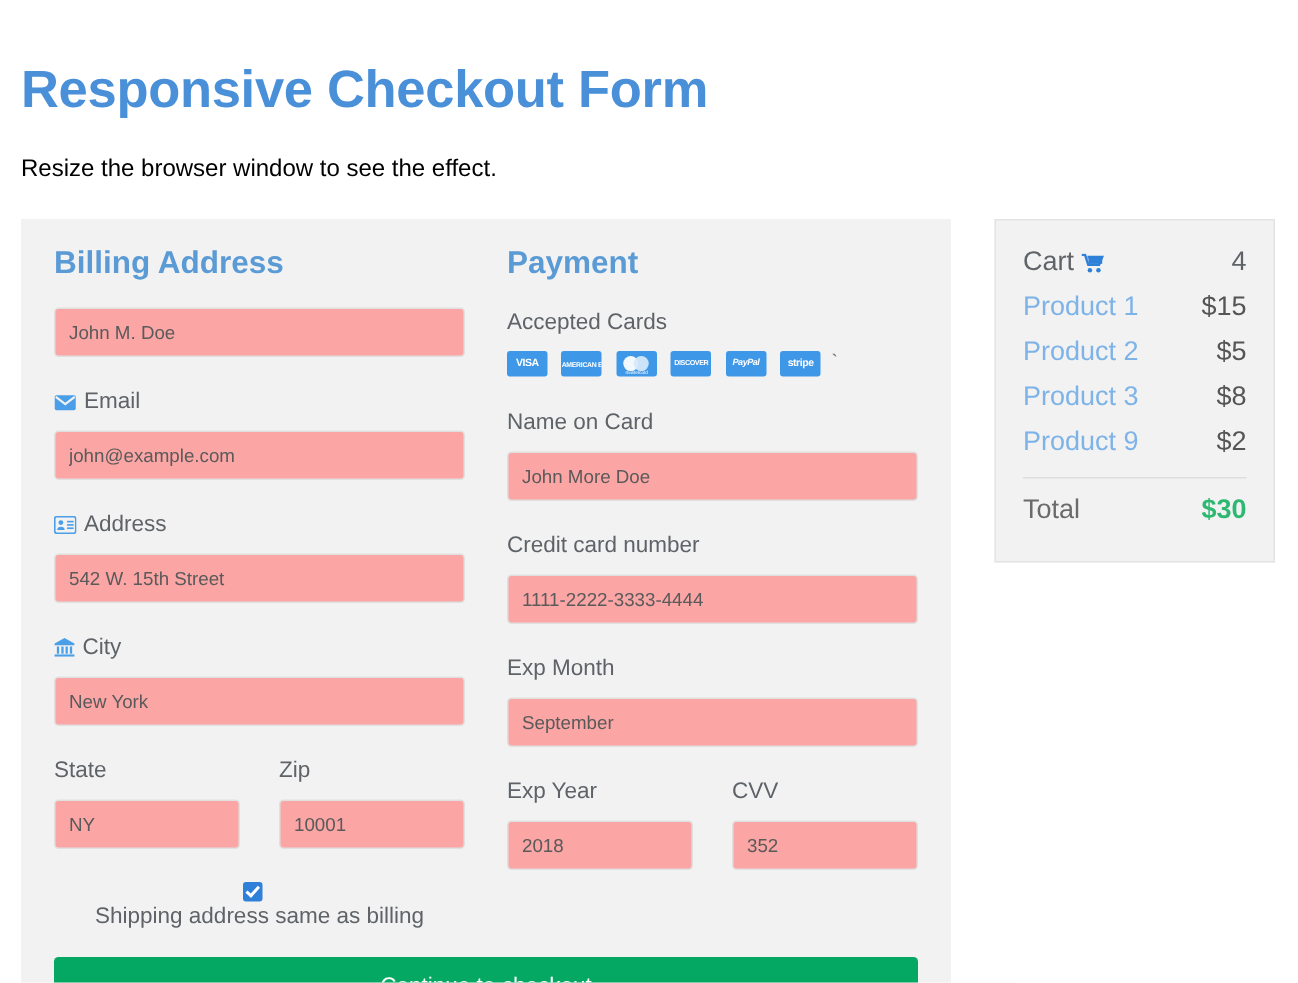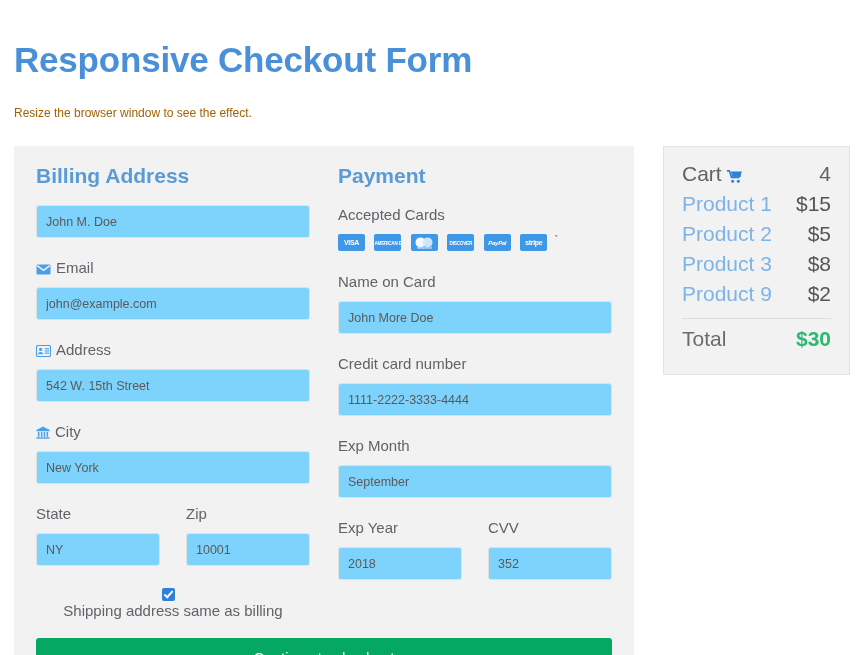--- a/index.html
+++ b/index.html
@@ -28,23 +28,23 @@
     padding-top: 38px;
     font-size: 35px;
     line-height: 44px;
     font-weight: bold;
     color: #4a90d9;
     letter-spacing: -0.2px;
   }
   .page-subtitle {
     margin: 0;
     padding-top: 21px;
-    font-size: 12px;
+    font-size: 16px;
     line-height: 20px;
-    color: #a16207;
+    color: #000000;
   }
 
   
   .row {
     display: flex;
     align-items: flex-start;
     margin-top: 23px;
   }
   .col-form {
     width: 620px;
@@ -95,21 +95,21 @@
     margin-right: 5px;
     color: #4a9fe8;
   }
   label.field-label .lbl-icon svg { display: block; }
 
   input.text-input {
     display: block;
     width: 100%;
     box-sizing: border-box;
     height: 33px;
-    background: #7dd3fc;
+    background: #fca5a5;
     border: 1px solid #e0e0e0;
     border-radius: 3px;
     padding: 0 9px;
     font-family: "Liberation Sans", sans-serif;
     font-size: 12.5px;
     color: #5a5a5a;
     outline: none;
     margin-bottom: 20px;
   }
   input.text-input::placeholder { color: #5a5a5a; }
@@ -234,21 +234,21 @@
     font-size: 15px;
     cursor: pointer;
     padding: 0;
   }
 
   
   .cart-line {
     display: flex;
     justify-content: space-between;
     align-items: baseline;
-    font-size: 21px;
+    font-size: 18px;
     line-height: 20px;
     padding: 5px 0;
   }
   .cart-head .cart-head-label { color: #5f6368; }
   .cart-icon {
     display: inline-block;
     vertical-align: -2px;
     margin-left: 5px;
     color: #2f80d8;
   }

